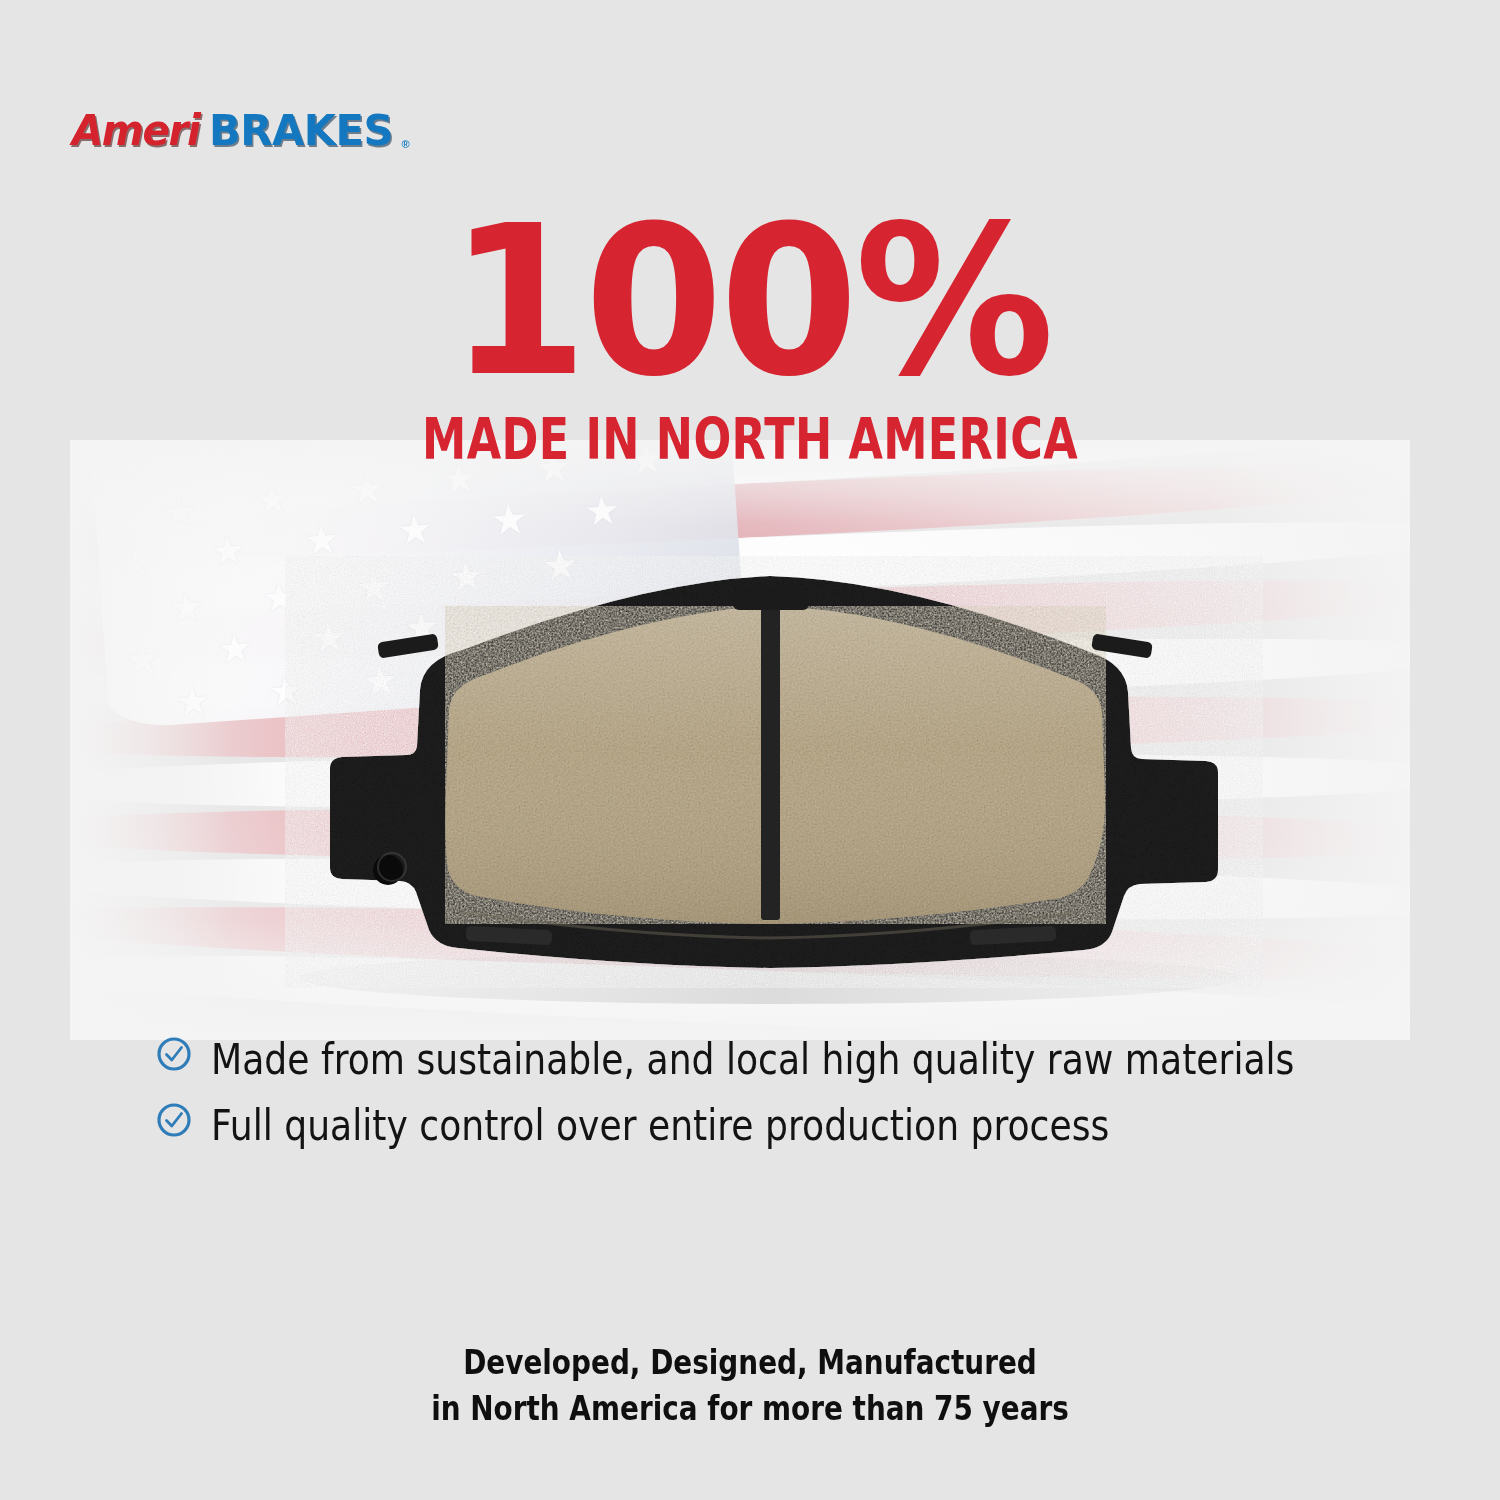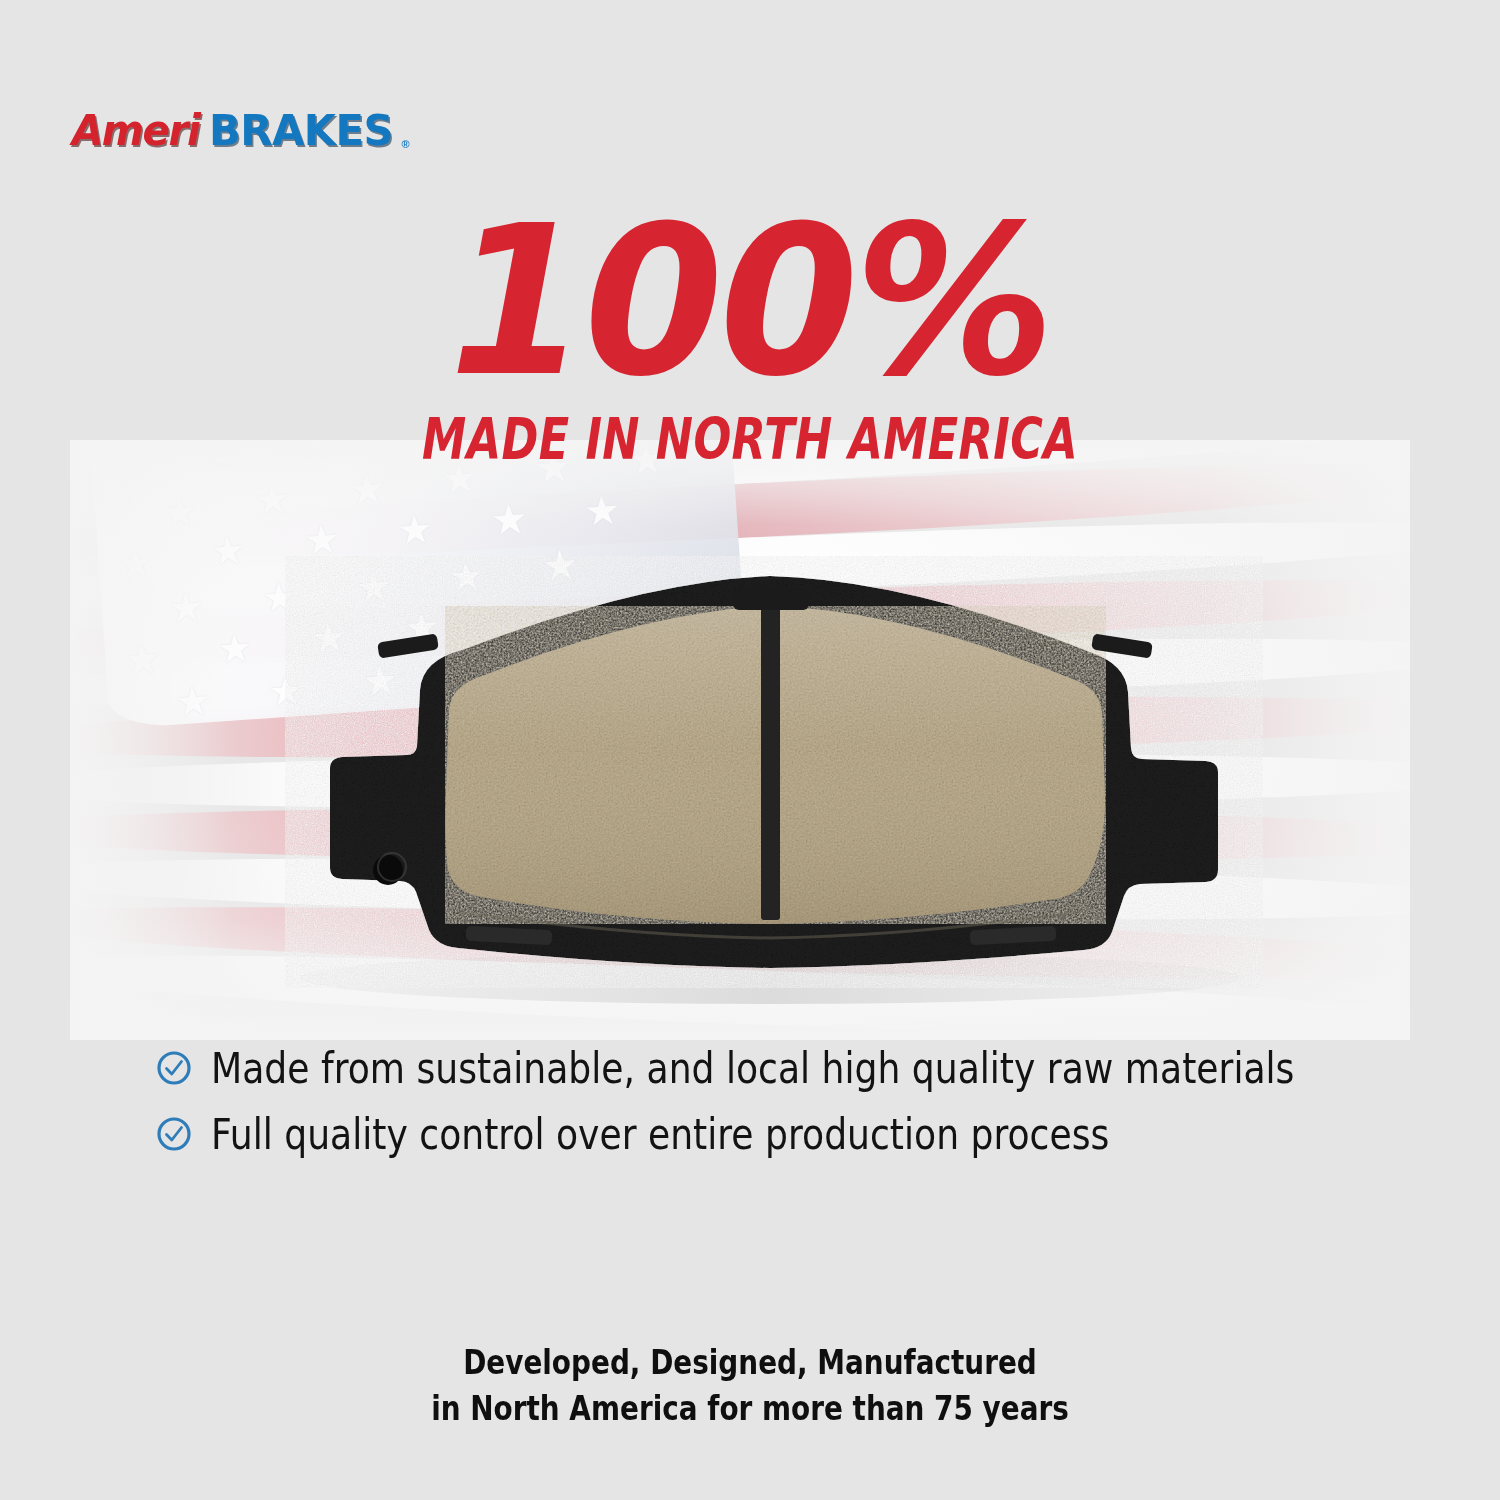--- a/index.html
+++ b/index.html
@@ -107,21 +107,20 @@
       linear-gradient(90deg, rgba(244,244,244,.95) 0%, rgba(244,244,244,0) 12%, rgba(244,244,244,0) 85%, rgba(244,244,244,.9) 100%);
   }
 
   
   #headline {
     position: absolute;
     left: 0;
     top: 212px;
     width: 1500px;
     text-align: center;
-    font-style: italic;
   }
   #pct {
     font-family: "DejaVu Sans", sans-serif;
     font-weight: bold;
     font-size: 206px;
     line-height: 0.88;
     color: #d62430;
     letter-spacing: -4px;
     transform: scaleX(0.97);
     display: block;
@@ -150,21 +149,20 @@
 
   
   #bullets {
     position: absolute;
     left: 155px;
     top: 1035px;
     width: 1200px;
   }
   .bullet {
     display: flex;
-    align-items: center;
     height: 66px;
   }
   .bullet-icon {
     flex: 0 0 auto;
     width: 38px;
     height: 38px;
     margin-right: 18px;
   }
   .bullet-icon svg { display: block; }
   .bullet-text {

